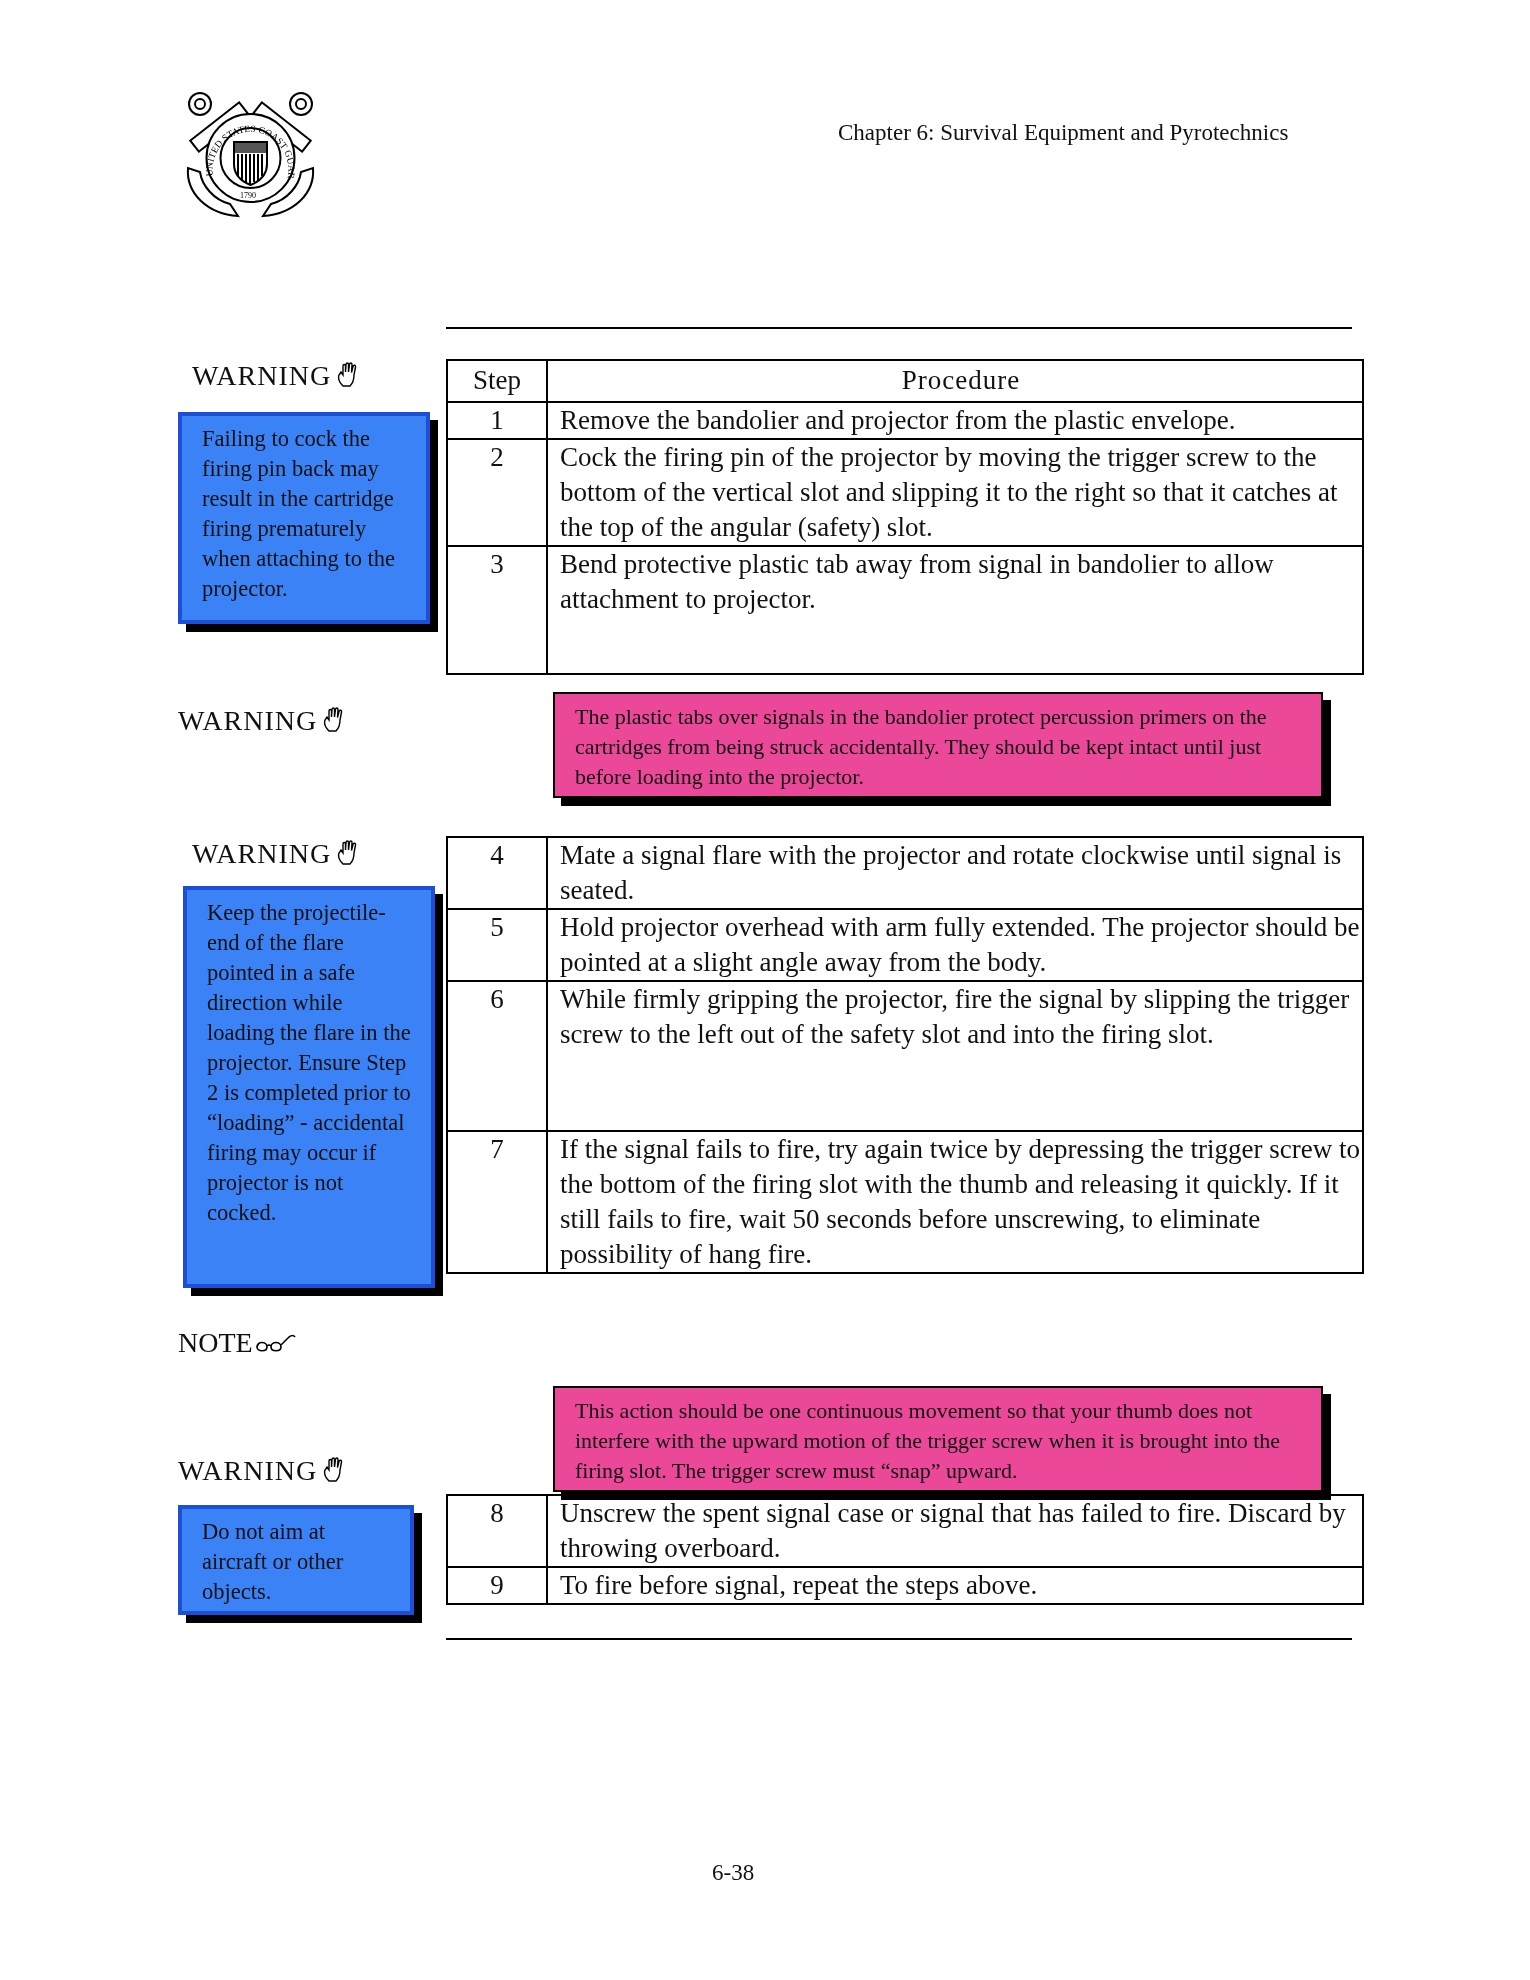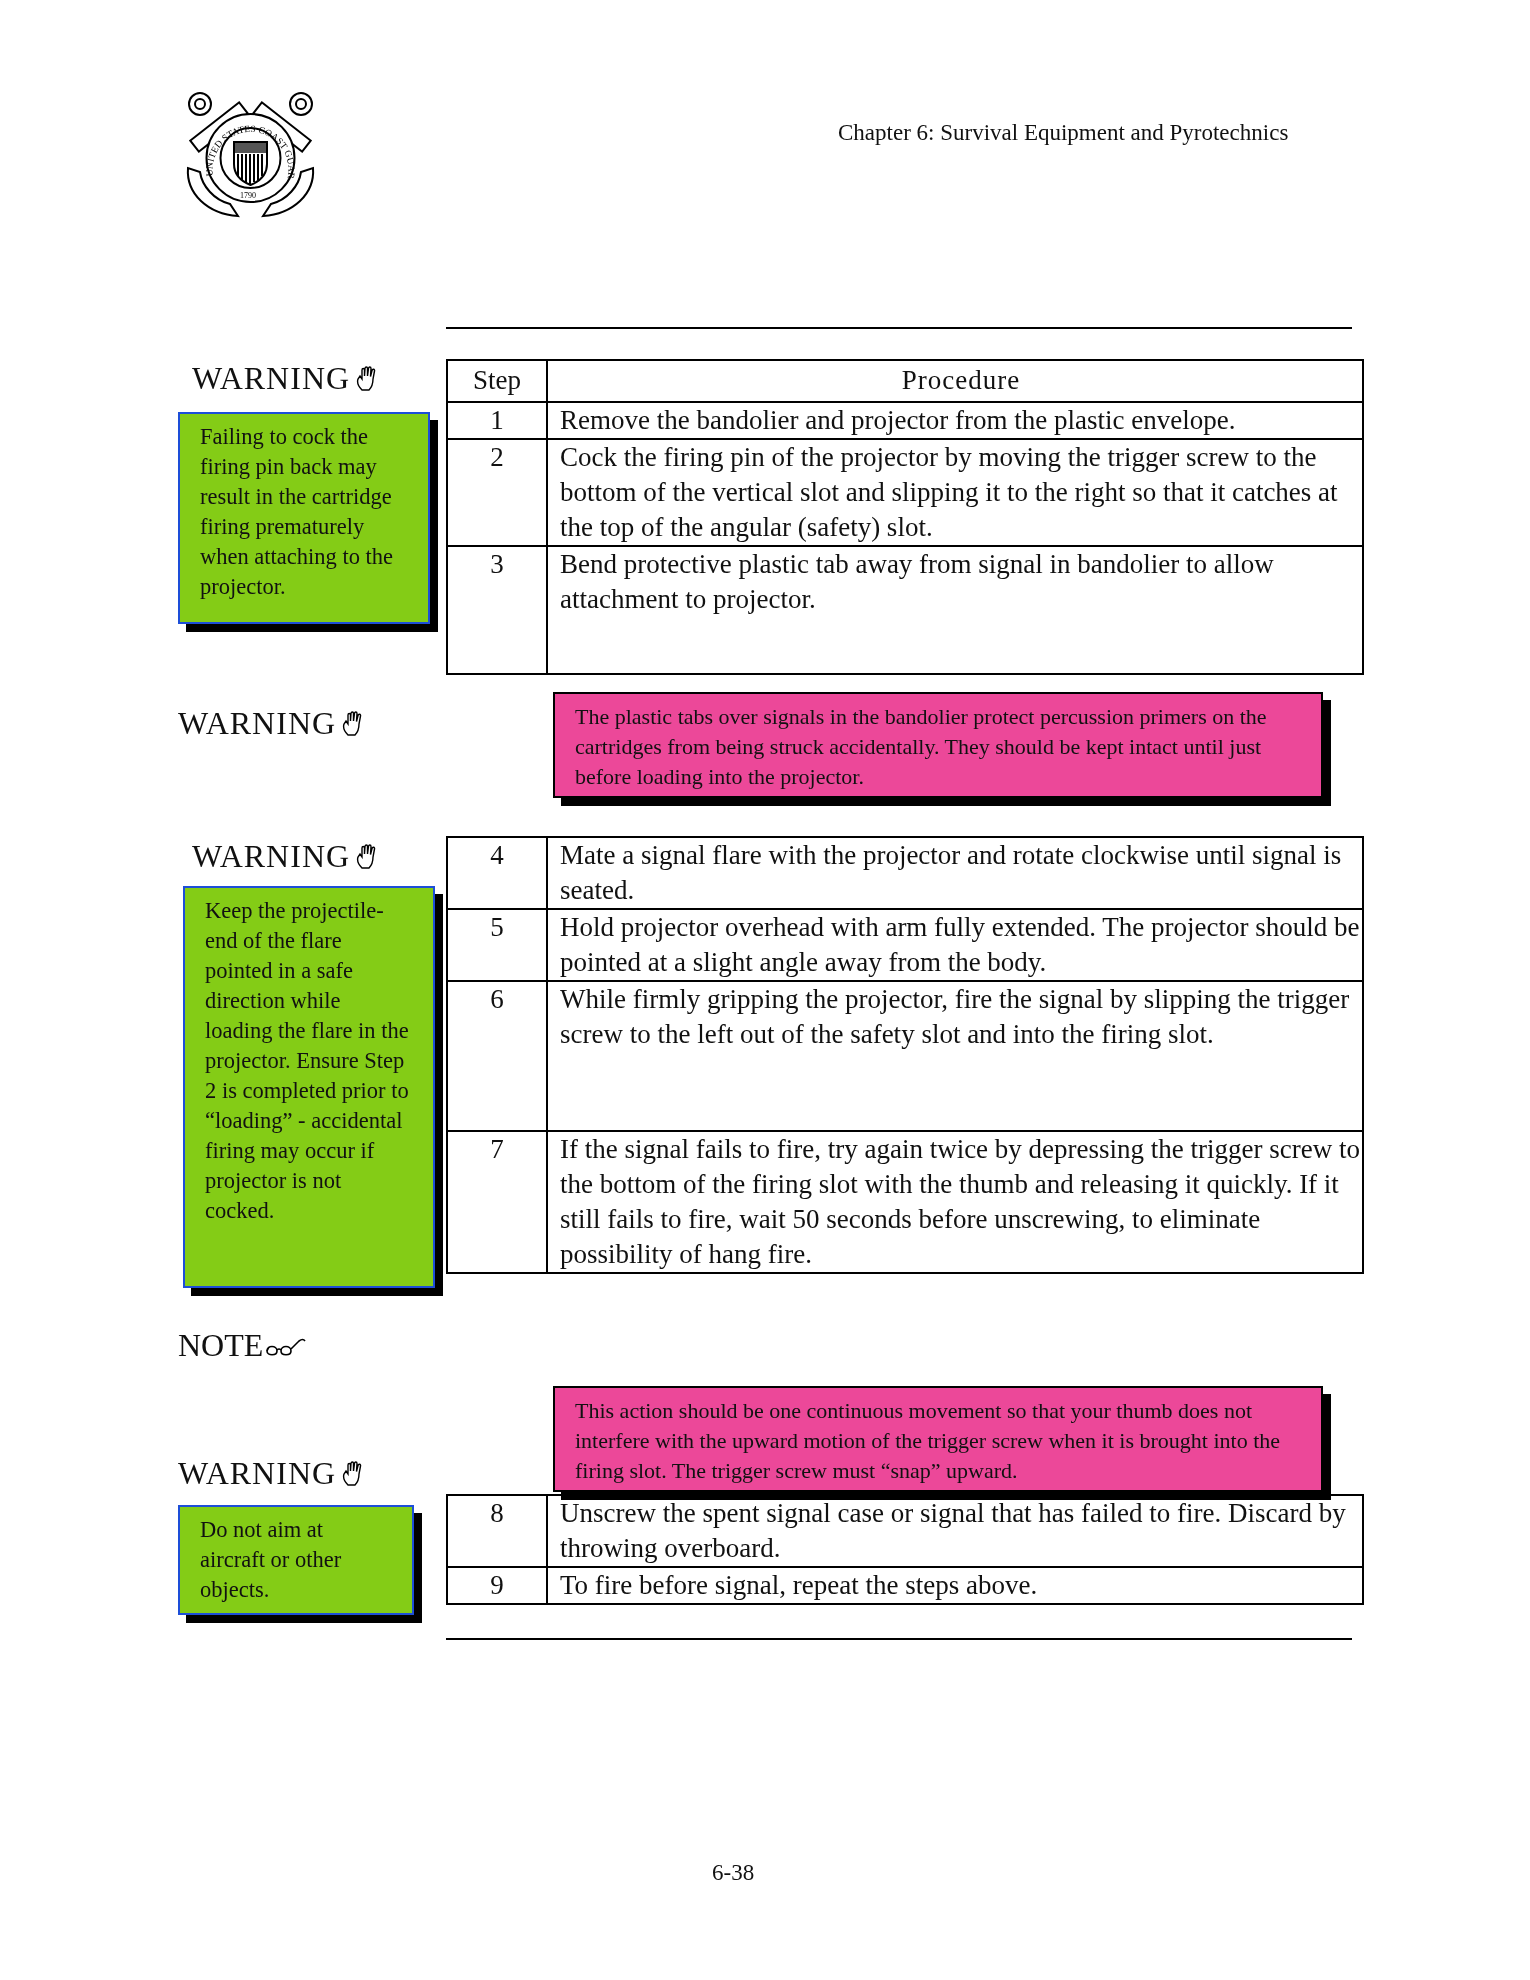--- a/index.html
+++ b/index.html
@@ -7,25 +7,25 @@
       font-family: "Liberation Serif", "DejaVu Serif", serif; color: #111; }
     .abs { position: absolute; }
 
     
     .logo { left: 178px; top: 86px; width: 145px; height: 138px; }
     .chapter { left: 838px; top: 120px; font-size: 23px; white-space: nowrap; }
 
     .rule { position: absolute; left: 446px; width: 906px; height: 0; border-top: 2px solid #000; }
 
     
-    .label { position: absolute; font-size: 32px; letter-spacing: 1px; white-space: nowrap; }
+    .label { position: absolute; font-size: 28px; letter-spacing: 1px; white-space: nowrap; }
     .label .ico { display: inline-block; vertical-align: middle; margin-left: 6px; }
 
     
-    .sbox { position: absolute; background: #84cc16; border: 2px solid #1d4ed8;
+    .sbox { position: absolute; background: #3b82f6; border: 4px solid #1d4ed8;
       box-shadow: 8px 8px 0 #000; box-sizing: border-box; font-size: 22.5px; line-height: 30px;
       padding: 8px 20px 0 20px; overflow: hidden; }
     .cbox { position: absolute; background: #ec4899; border: 2px solid #000;
       box-shadow: 8px 8px 0 #000; box-sizing: border-box; font-size: 22px; line-height: 30px;
       padding: 8px 20px 0 20px; }
 
     
     .tbl { position: absolute; left: 446px; border-collapse: collapse; font-size: 27px; line-height: 35px; }
     .tbl td, .tbl th { border: 2px solid #000; vertical-align: top; padding: 0; font-weight: normal; }
     .tbl .num { width: 98px; text-align: center; }

